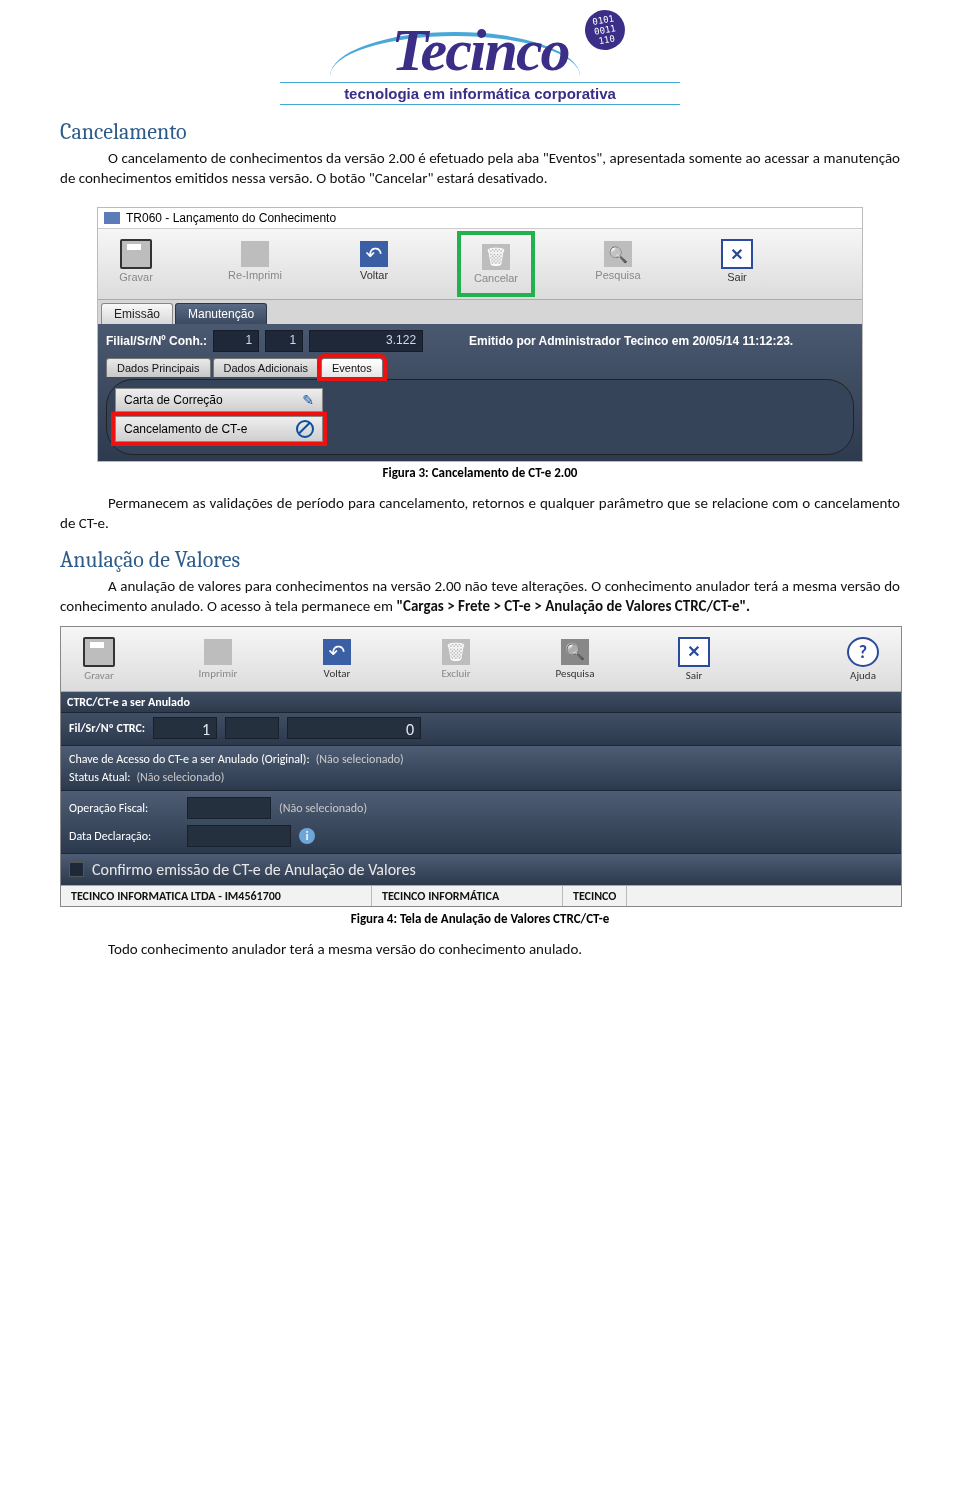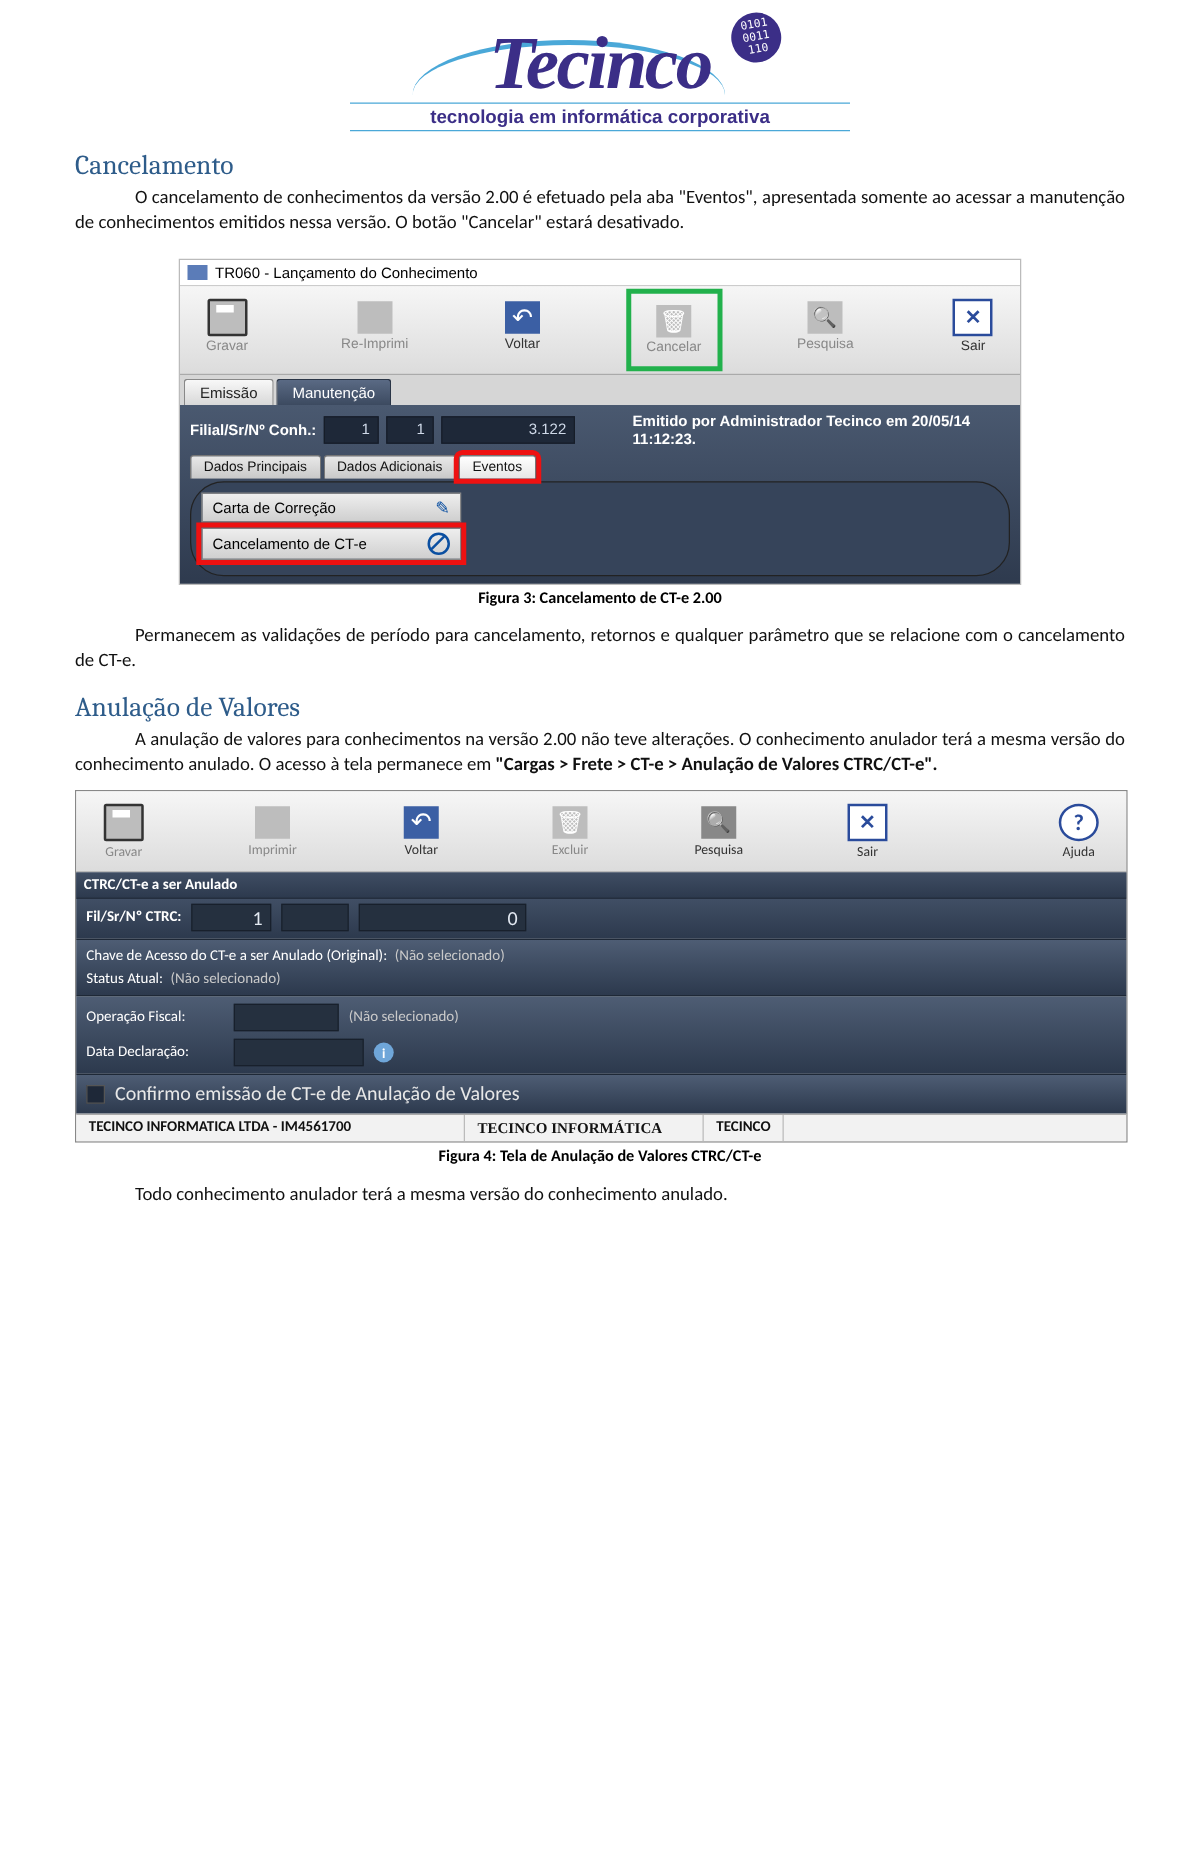--- a/index.html
+++ b/index.html
@@ -90,21 +90,21 @@
   .caption {
     text-align: center;
     font-size: 13px;
     font-weight: bold;
     margin: 4px 0 14px 0;
   }
   strong { font-weight: bold; }
 
   
   .shot {
-    width: 672px;
+    width: 764px;
     margin: 20px auto 0 auto;
     background: #e8e8e8;
     font-family: Tahoma, Arial, sans-serif;
     font-size: 12px;
     color: #000;
     box-shadow: 0 0 0 1px #bbb;
   }
   .titlebar {
     display: flex;
     align-items: center;
@@ -201,21 +201,21 @@
     background:linear-gradient(#4e5d74,#2c394d);color:#e8e8e8;padding:6px 8px;
   }
   .section-label{background:linear-gradient(#3f4d63,#2d3a4e);color:#fff;font-weight:bold;padding:3px 6px;margin:-6px -8px 4px -8px;font-size:12px;border-bottom:1px solid #1b2432;}
   .field2{background:#25303f;color:#e3e9f2;border:1px solid #18202c;padding:2px 6px;display:inline-block;height:16px;}
   .gray-val{color:#c9c9c9;font-size:12px;}
   .info-ico{display:inline-flex;width:16px;height:16px;background:#6fa6d9;border-radius:50%;color:#fff;align-items:center;justify-content:center;font-size:11px;font-weight:bold;}
   .check{width:13px;height:13px;background:#1e2838;border:1px solid #555;display:inline-block;vertical-align:middle;}
   .status-strip{display:flex;background:#f2f2f2;border-top:1px solid #aaa;}
   .status-cell{flex:0 0 auto;padding:3px 10px;border-right:1px solid #bbb;font-size:12px;font-weight:bold;color:#111;}
   .status-cell.wide{min-width:290px;}
-  .status-cell.mid{min-width:170px;font-family:Liberation Serif, serif;}
+  .status-cell.mid{min-width:170px;}
 </style>
 </head>
 <body>
 
 <div class="page">
 
   <div class="logo-wrap">
     <div class="logo">
       <div class="logo-arc"></div>
       <div class="logo-globe">

